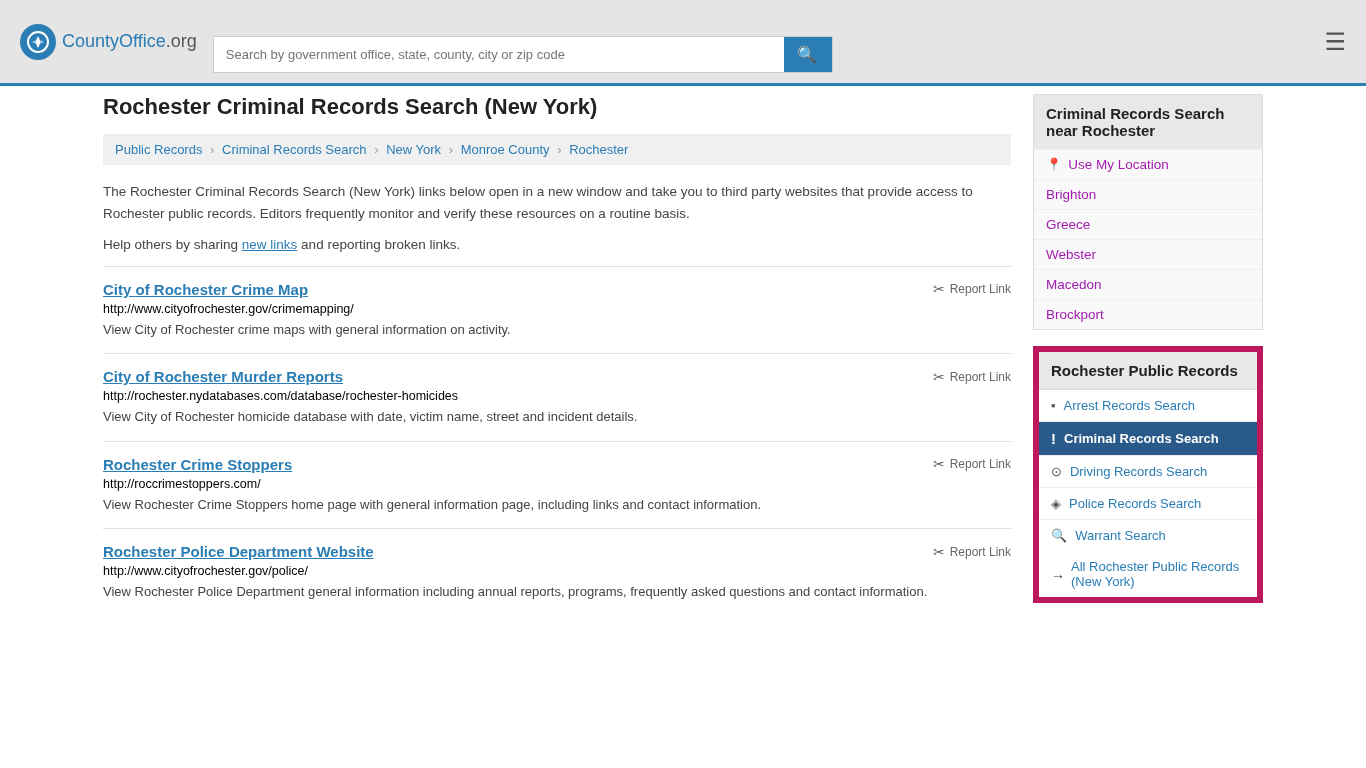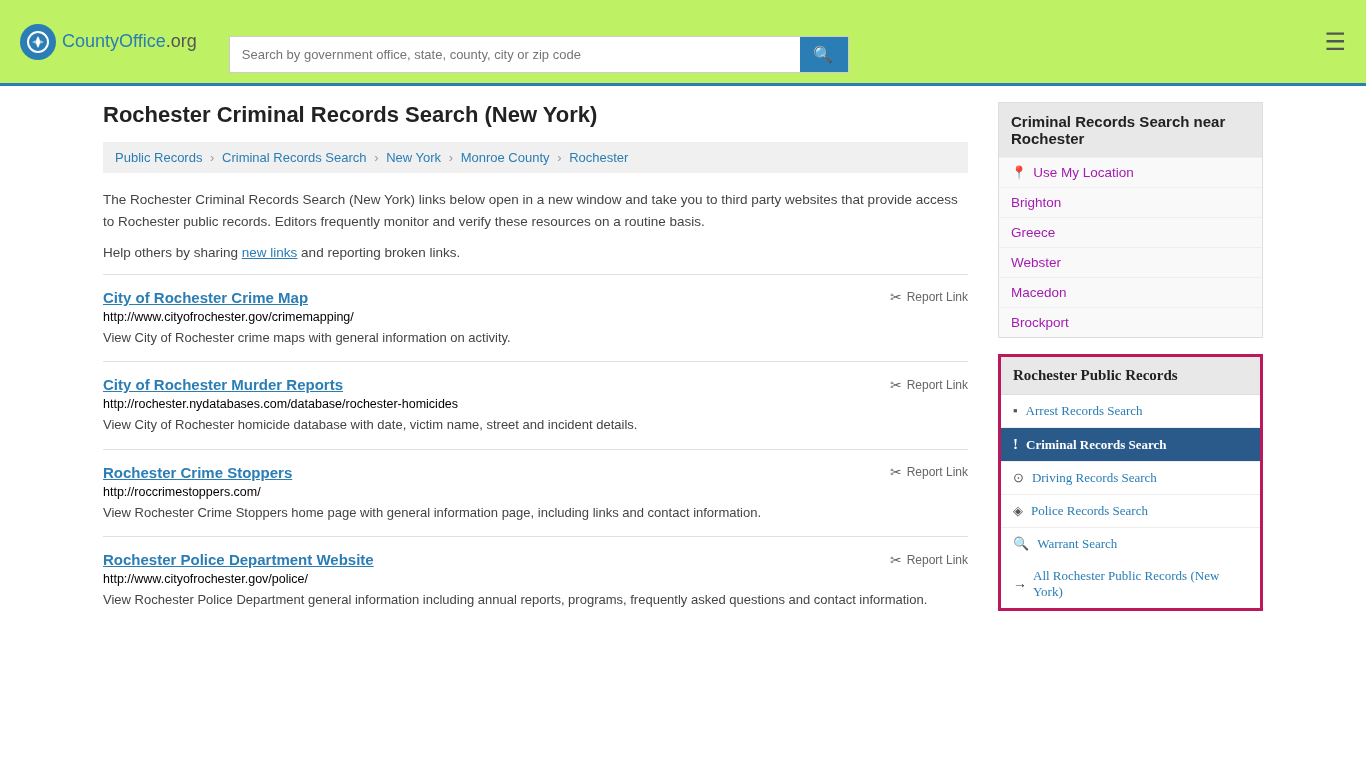--- a/index.html
+++ b/index.html
@@ -1,25 +1,25 @@
 <!DOCTYPE html>
 <html><head>
   <meta charset="utf-8">
   <style>
     * { box-sizing: border-box; margin: 0; padding: 0; }
     body { font-family: Arial, sans-serif; font-size: 14px; color: #333; background: #fff; }
 
     
     .header {
-      background: #bef264;
+      background: #e5e5e5;
       border-bottom: 3px solid #2a7db5;
       padding: 10px 20px;
       display: flex;
       align-items: center;
-      gap: 32px;
+      gap: 16px;
     }
     .logo-area {
       display: flex;
       align-items: center;
       gap: 6px;
       text-decoration: none;
       flex-shrink: 0;
     }
     .logo-icon {
       width: 36px;
@@ -69,23 +69,23 @@
       margin-left: auto;
       font-size: 24px;
       cursor: pointer;
       color: #555;
     }
 
     
     .main-container {
       max-width: 1200px;
       margin: 0 auto;
-      padding: 16px 20px;
-      display: flex;
-      gap: 30px;
+      padding: 8px 20px;
+      display: flex;
+      gap: 22px;
     }
 
     
     .content {
       flex: 1;
     }
     .page-title {
       font-size: 22px;
       font-weight: bold;
       color: #222;
@@ -156,21 +156,21 @@
       cursor: pointer;
     }
     .result-desc {
       font-size: 13px;
       color: #444;
       line-height: 1.5;
     }
 
     
     .sidebar {
-      width: 265px;
+      width: 230px;
       flex-shrink: 0;
     }
     .sidebar-section-title {
       font-size: 15px;
       font-weight: bold;
       color: #222;
       background: #e8e8e8;
       padding: 10px 12px;
       margin-bottom: 0;
     }
@@ -190,22 +190,21 @@
       color: #a21caf;
       text-decoration: none;
       font-size: 13.5px;
     }
     .pin-icon {
       color: #555;
       font-size: 13px;
     }
 
     .sidebar-public-records {
-      border: 3px solid #be185d;
-      font-family: Liberation Serif, serif;
+      border: 6px solid #be185d;
     }
     .sidebar-public-records .sidebar-section-title {
       border-bottom: 1px solid #ddd;
     }
     .public-record-item {
       padding: 8px 12px;
       border-bottom: 1px solid #eee;
       display: flex;
       align-items: center;
       gap: 8px;

